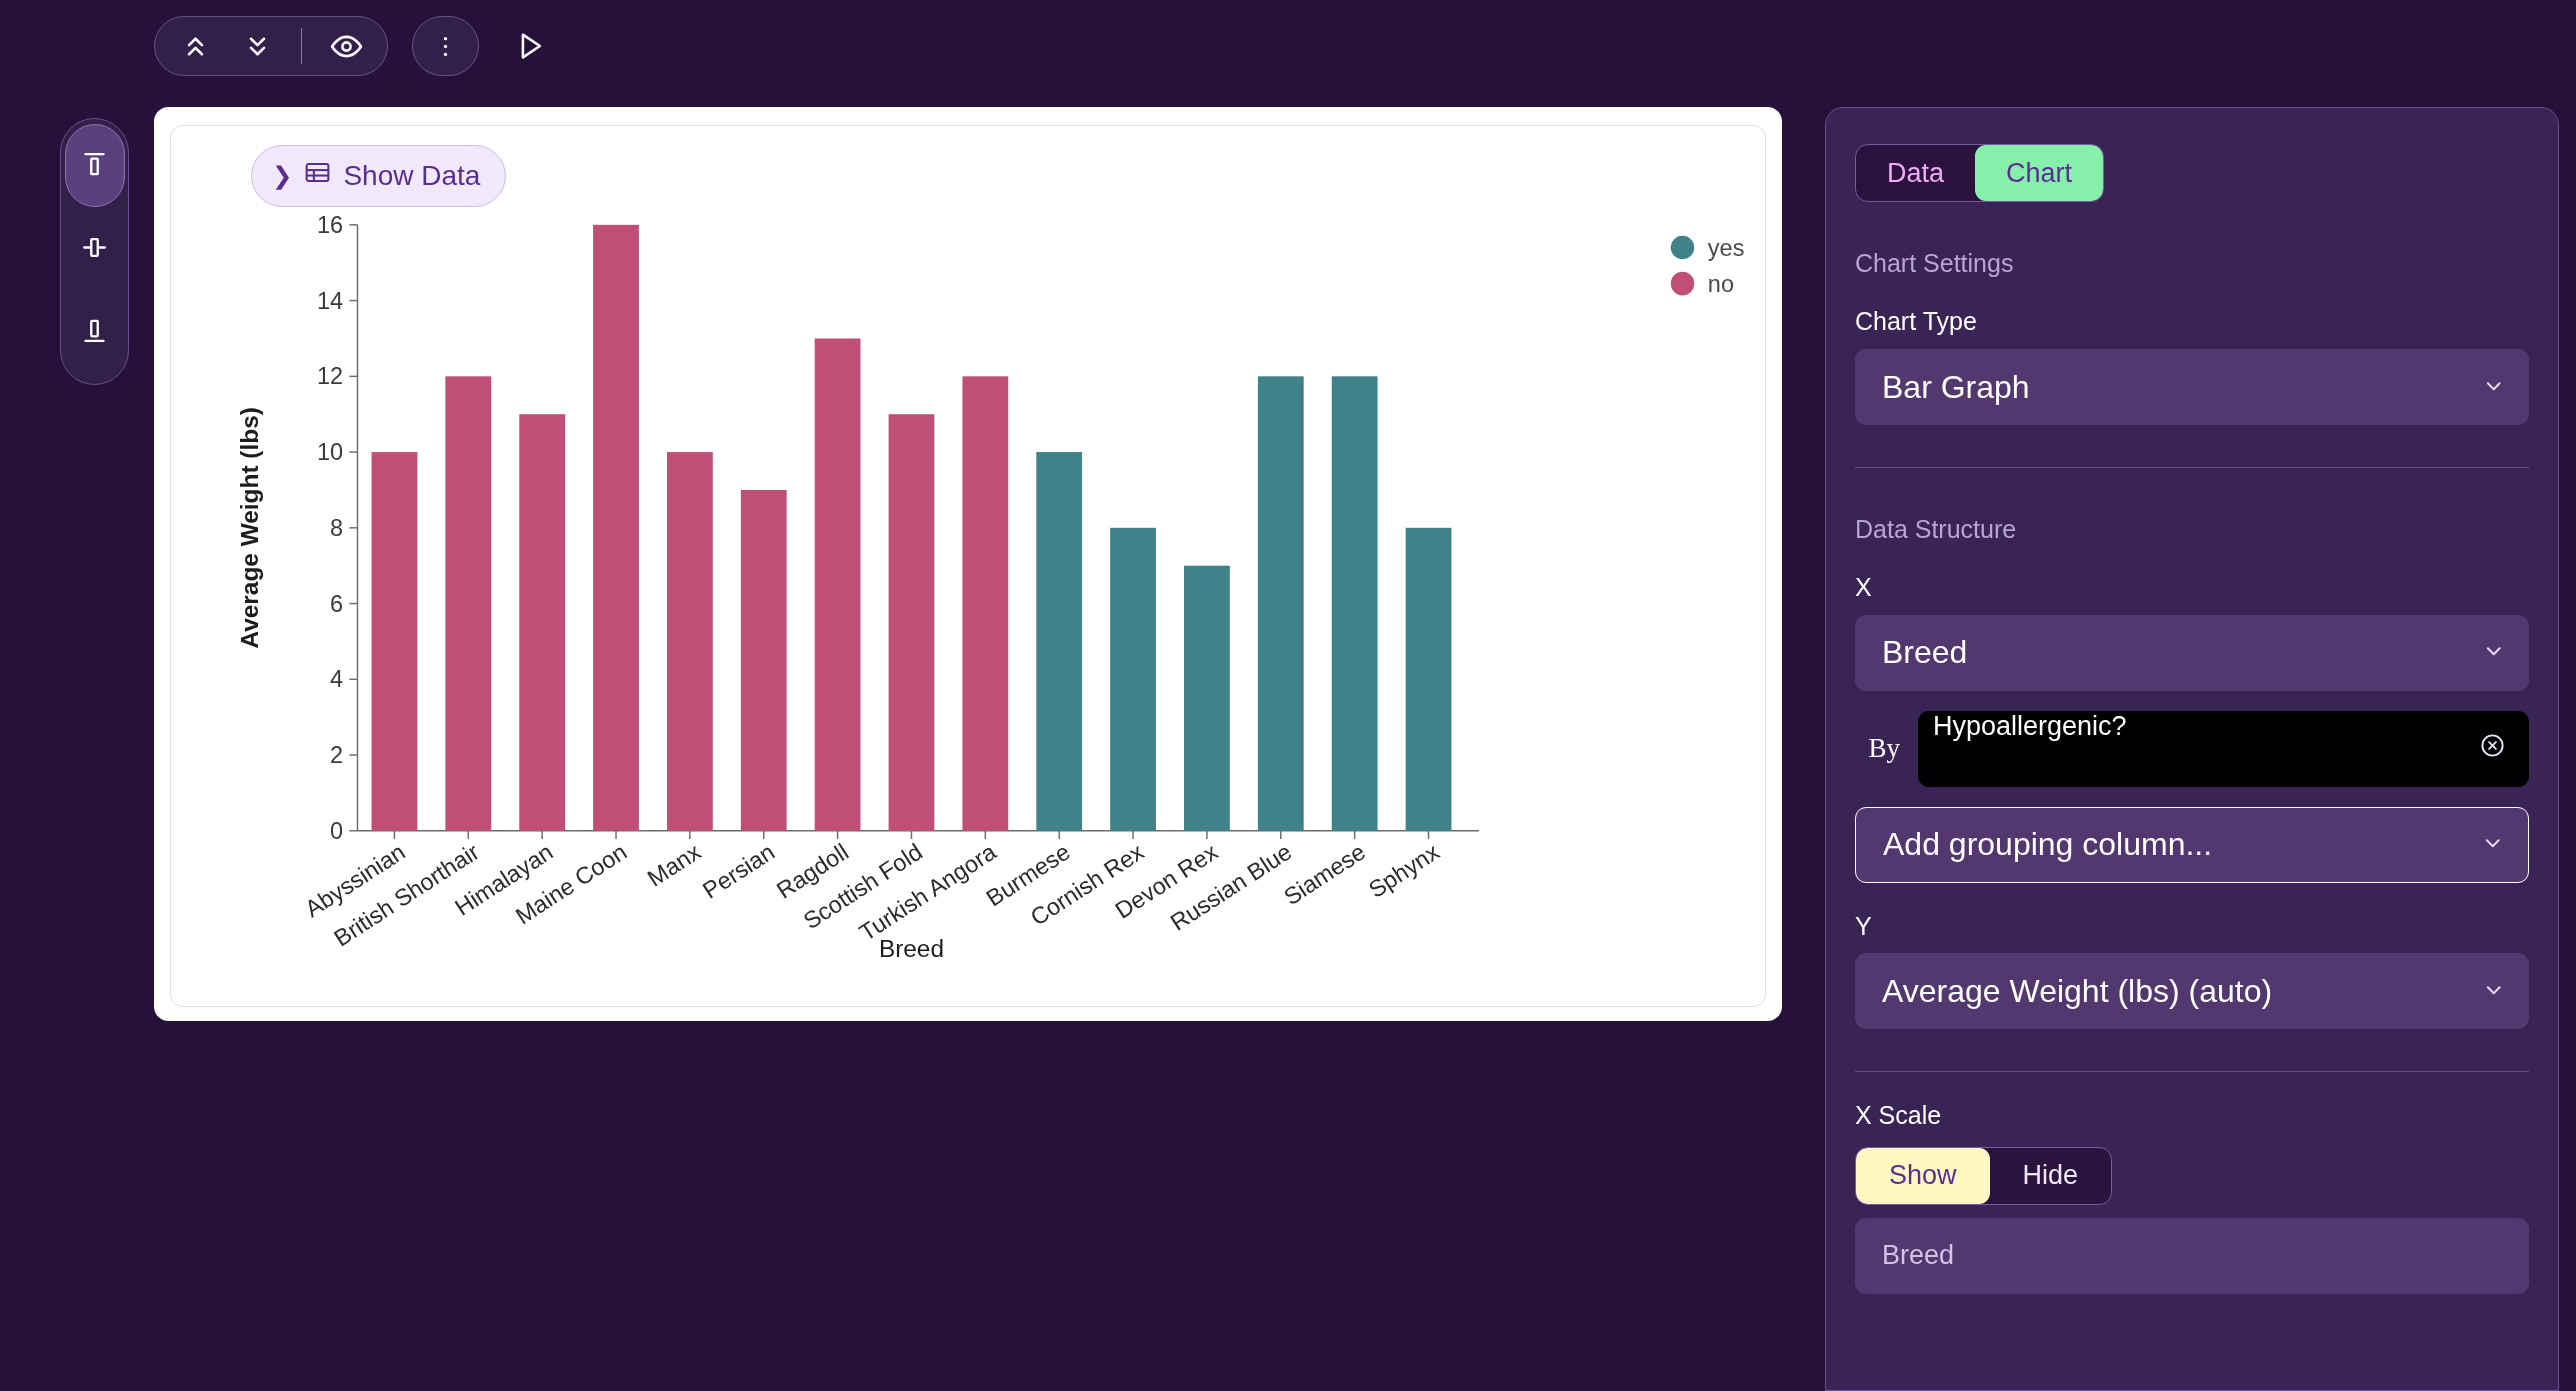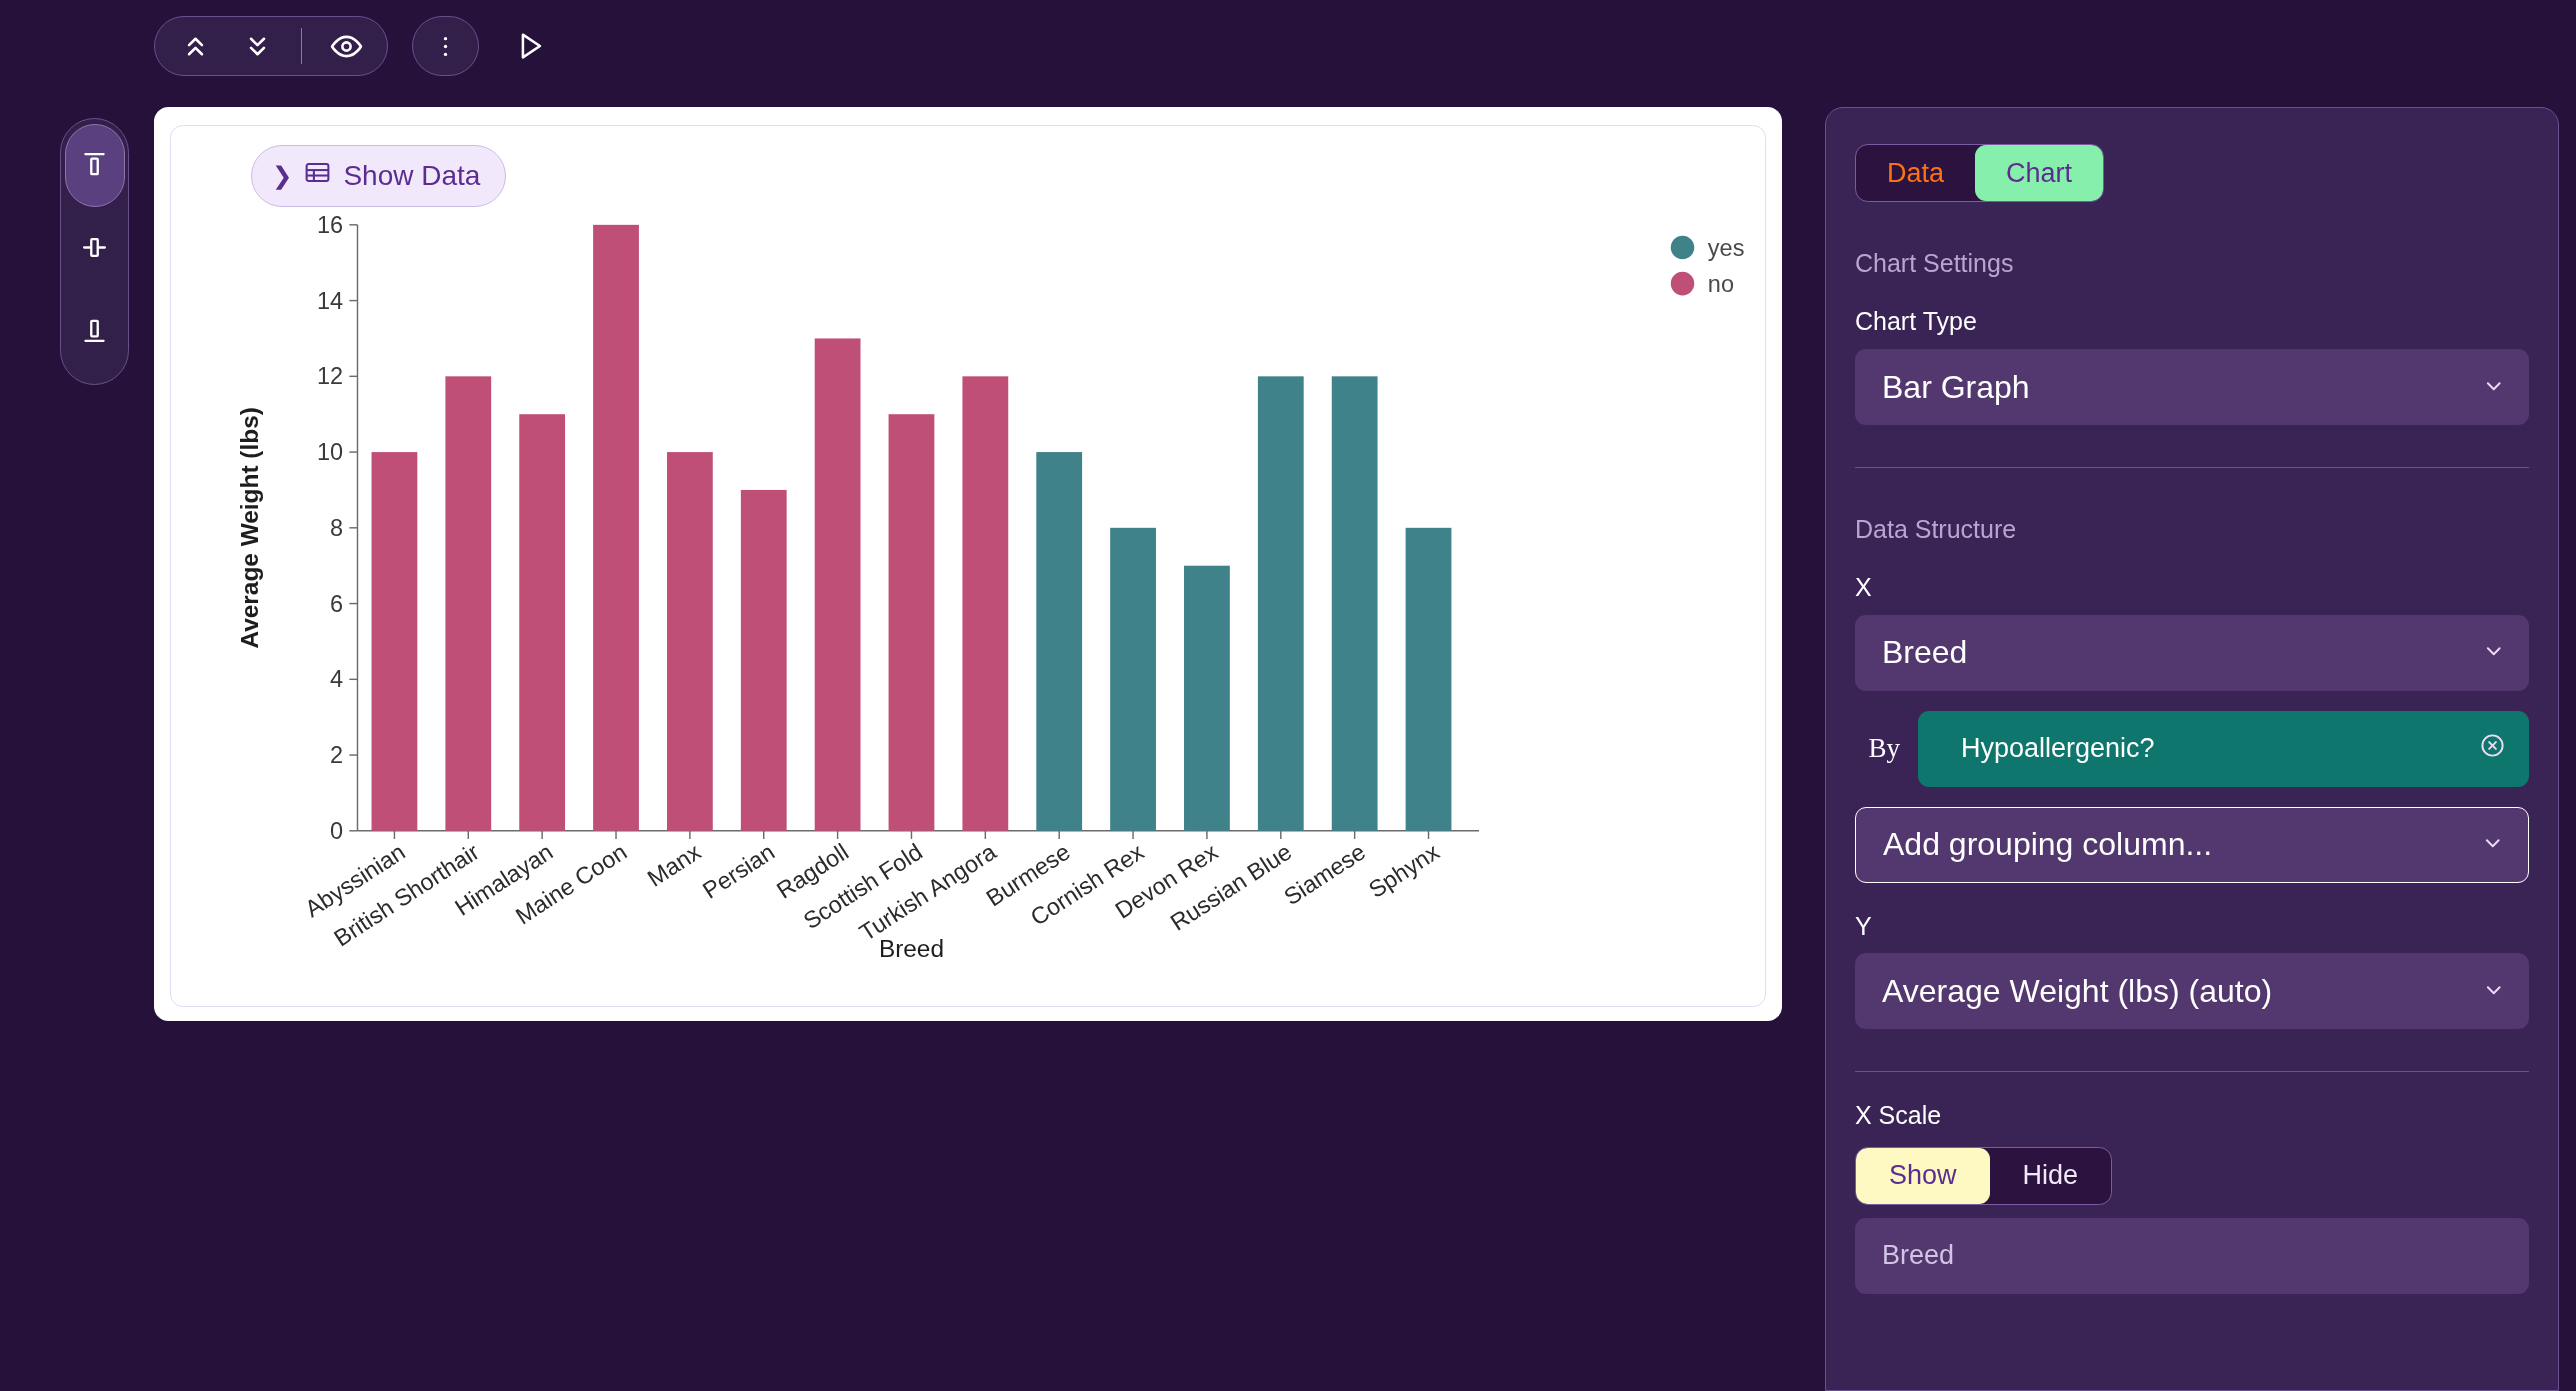--- a/index.html
+++ b/index.html
@@ -80,21 +80,21 @@
     border-radius: 18px 18px 0 0;
     overflow: hidden;
   }
   .seg {
     margin: 36px 0 0 29px;
     display: inline-flex; background: #2c133f;
     border: 0.9px solid #7a5ca1; border-radius: 12.7px; padding: 0;
     overflow: hidden;
   }
   .seg-btn {
-    padding: 12.7px 31px; font-size: 27px; color: #f97316; cursor: pointer;
+    padding: 12.7px 31px; font-size: 27px; color: #f0abfc; cursor: pointer;
     background: transparent; border: none; font-family: inherit;
   }
   .seg-btn.active { background: #86efac; color: #5b2d91; border-radius: 11px; }
 
   .section { padding: 0 29px; }
   .sec-title { color: #b9a5d4; font-size: 25px; margin: 47px 0 0 0; }
   .field-label { color: #ffffff; font-size: 25px; margin: 29px 0 12.7px 0; }
   .select {
     position: relative; background: #53386f; border-radius: 11px;
     height: 76px; display: flex; align-items: center;
@@ -102,22 +102,22 @@
   }
   .select.outlined { border: 1.8px solid #ffffff; }
   .select .caret {
     position: absolute; right: 23.5px; top: 50%; transform: translateY(-50%);
   }
   .divider { height: 0.9px; background: #6b4f8d; margin: 42px 0 0 0; }
 
   .by-row { display: flex; align-items: center; gap: 18px; margin-top: 20px; }
   .by-label { color: #ffffff; font-size: 27px; min-width: 45px; text-align: right; font-family: Liberation Serif, serif; }
   .by-field {
-    flex: 1; position: relative; background: #0f766e; border-radius: 11px;
-    height: 76px; display: flex; align-items: center; padding: 0 43px;
+    flex: 1; position: relative; background: #000000; border-radius: 11px;
+    height: 76px; display: flex; align-items: flex-start; padding: 0 15px;
     color: #ffffff; font-size: 27px;
   }
   .by-field .clear { position: absolute; right: 23.5px; top: 50%; transform: translateY(-50%); cursor: pointer; }
 
   .toggle {
     display: inline-flex; background: #2c133f;
     border: 0.9px solid #7a5ca1; border-radius: 12.7px; overflow: hidden; margin-top: 3.6px;
   }
   .toggle-btn {
     padding: 12.7px 33px; font-size: 27px; color: #f0e9f8; cursor: pointer;

